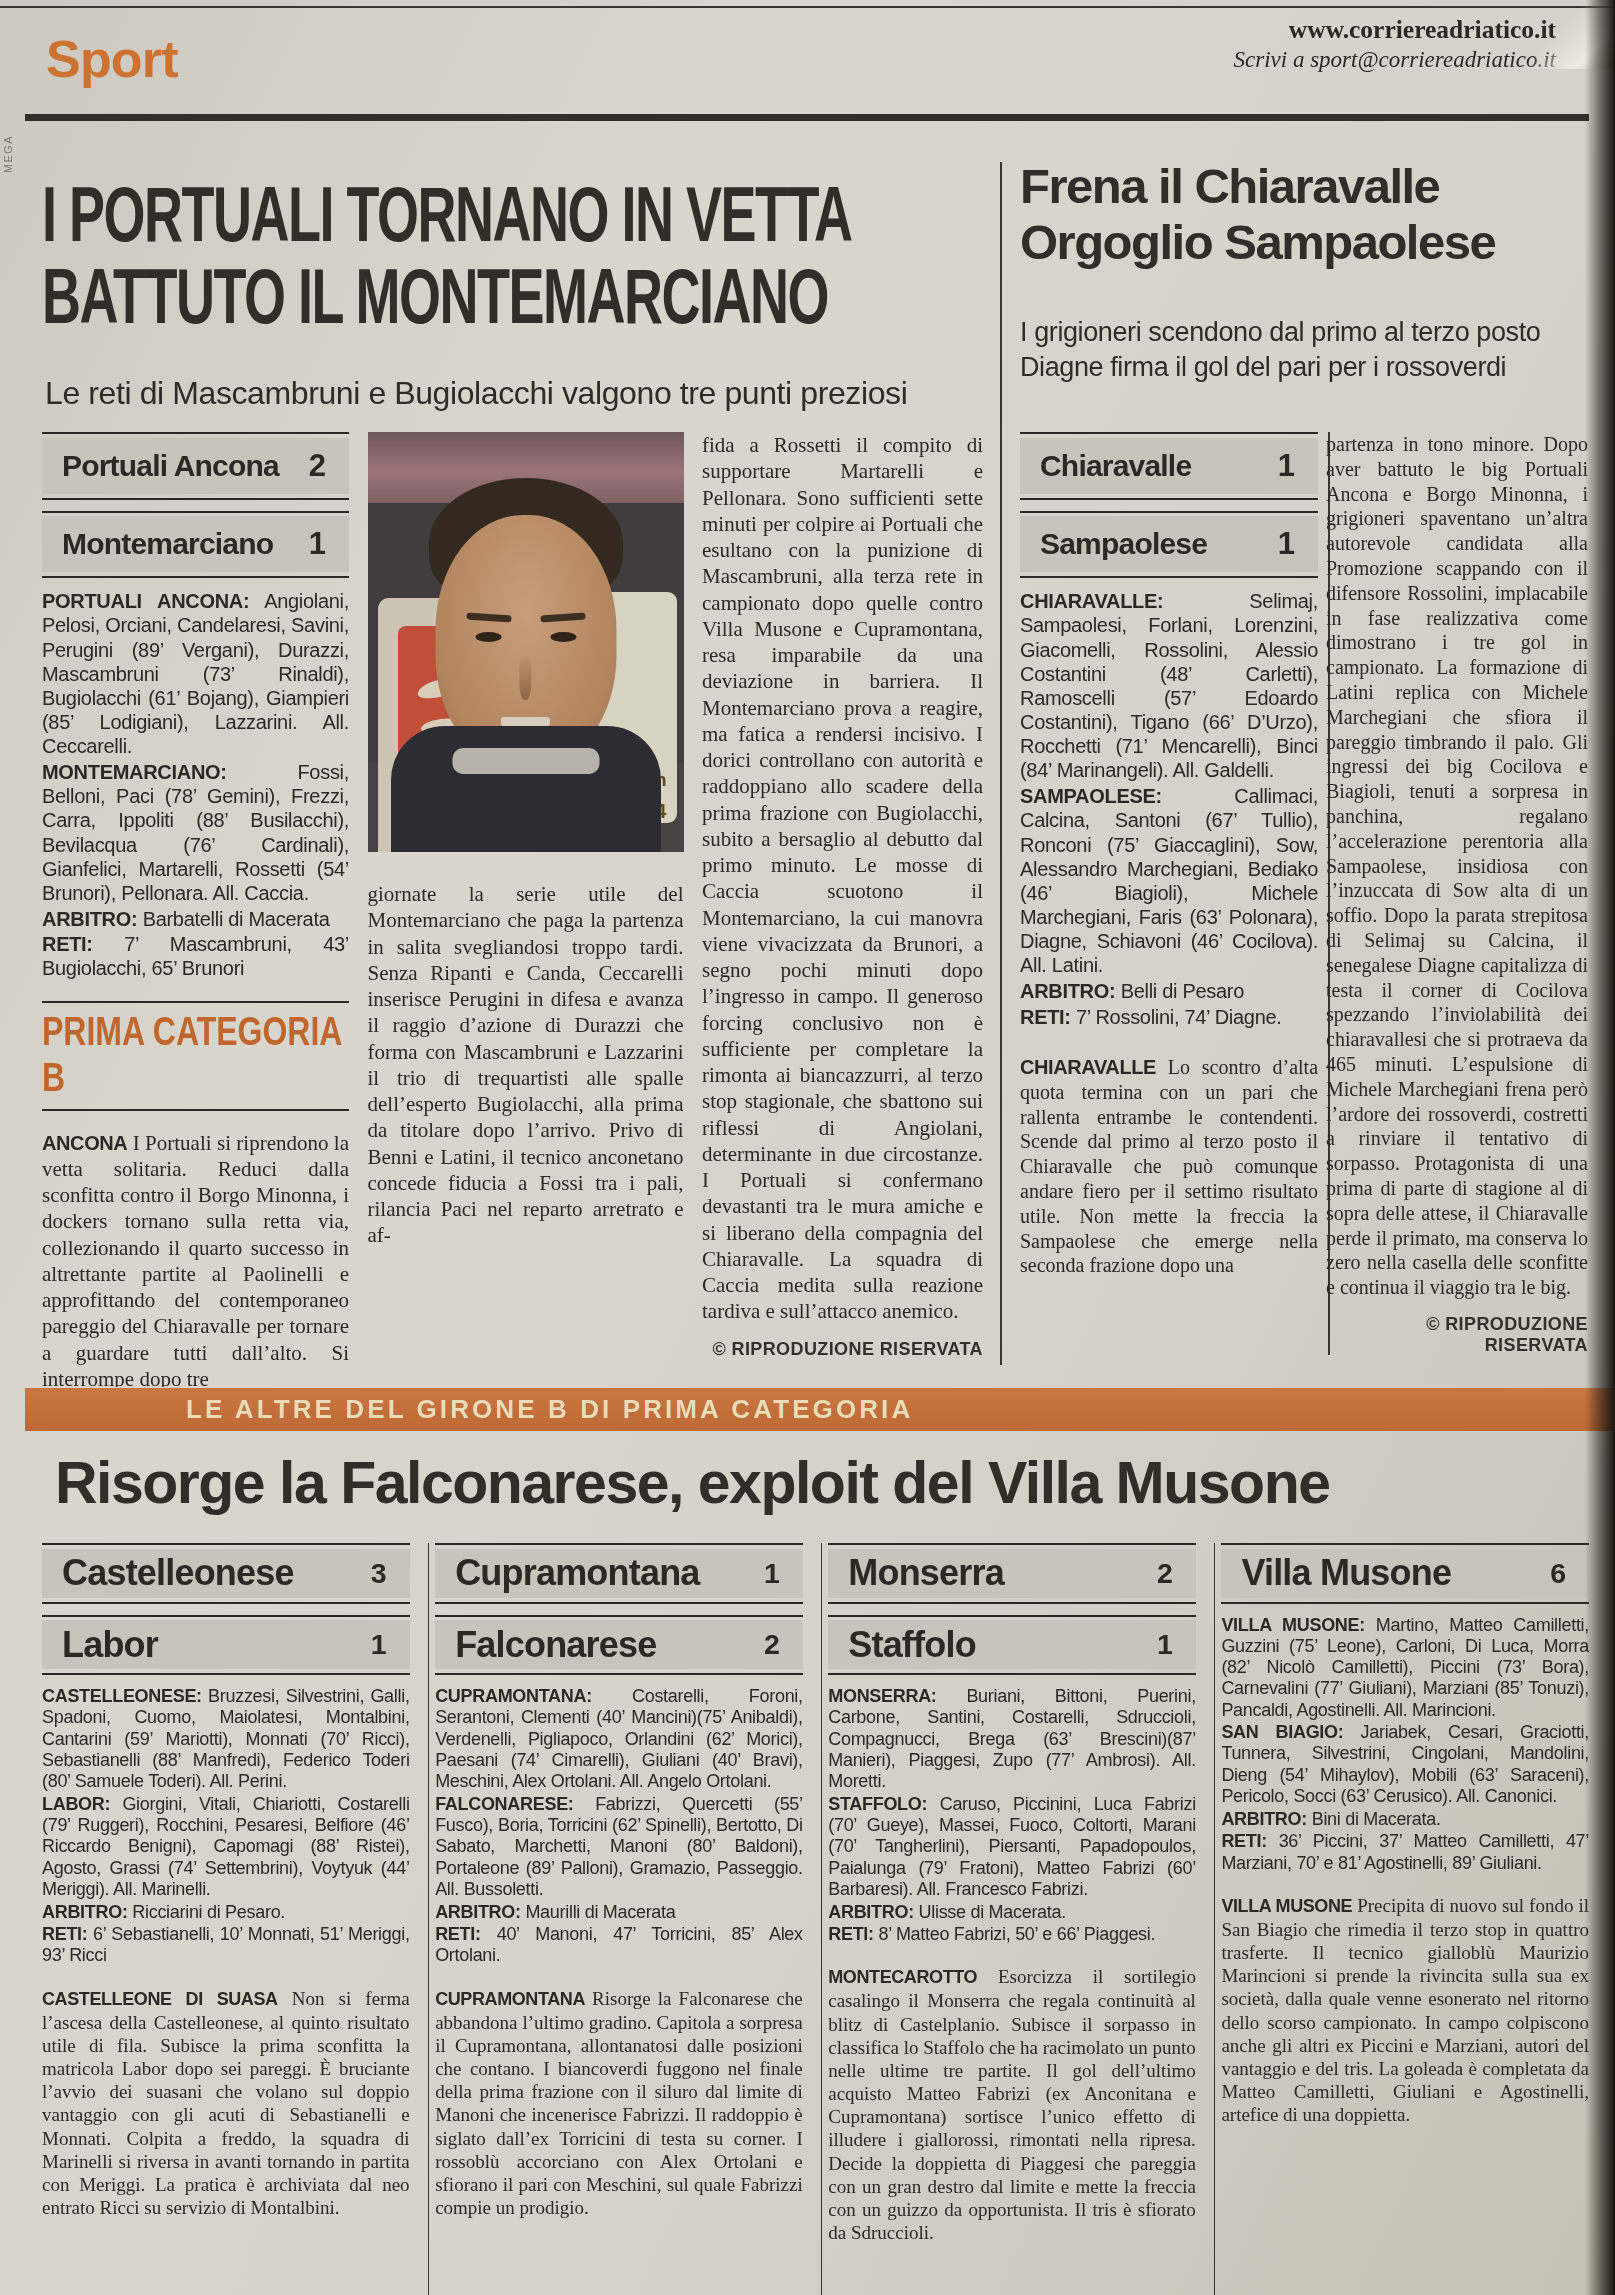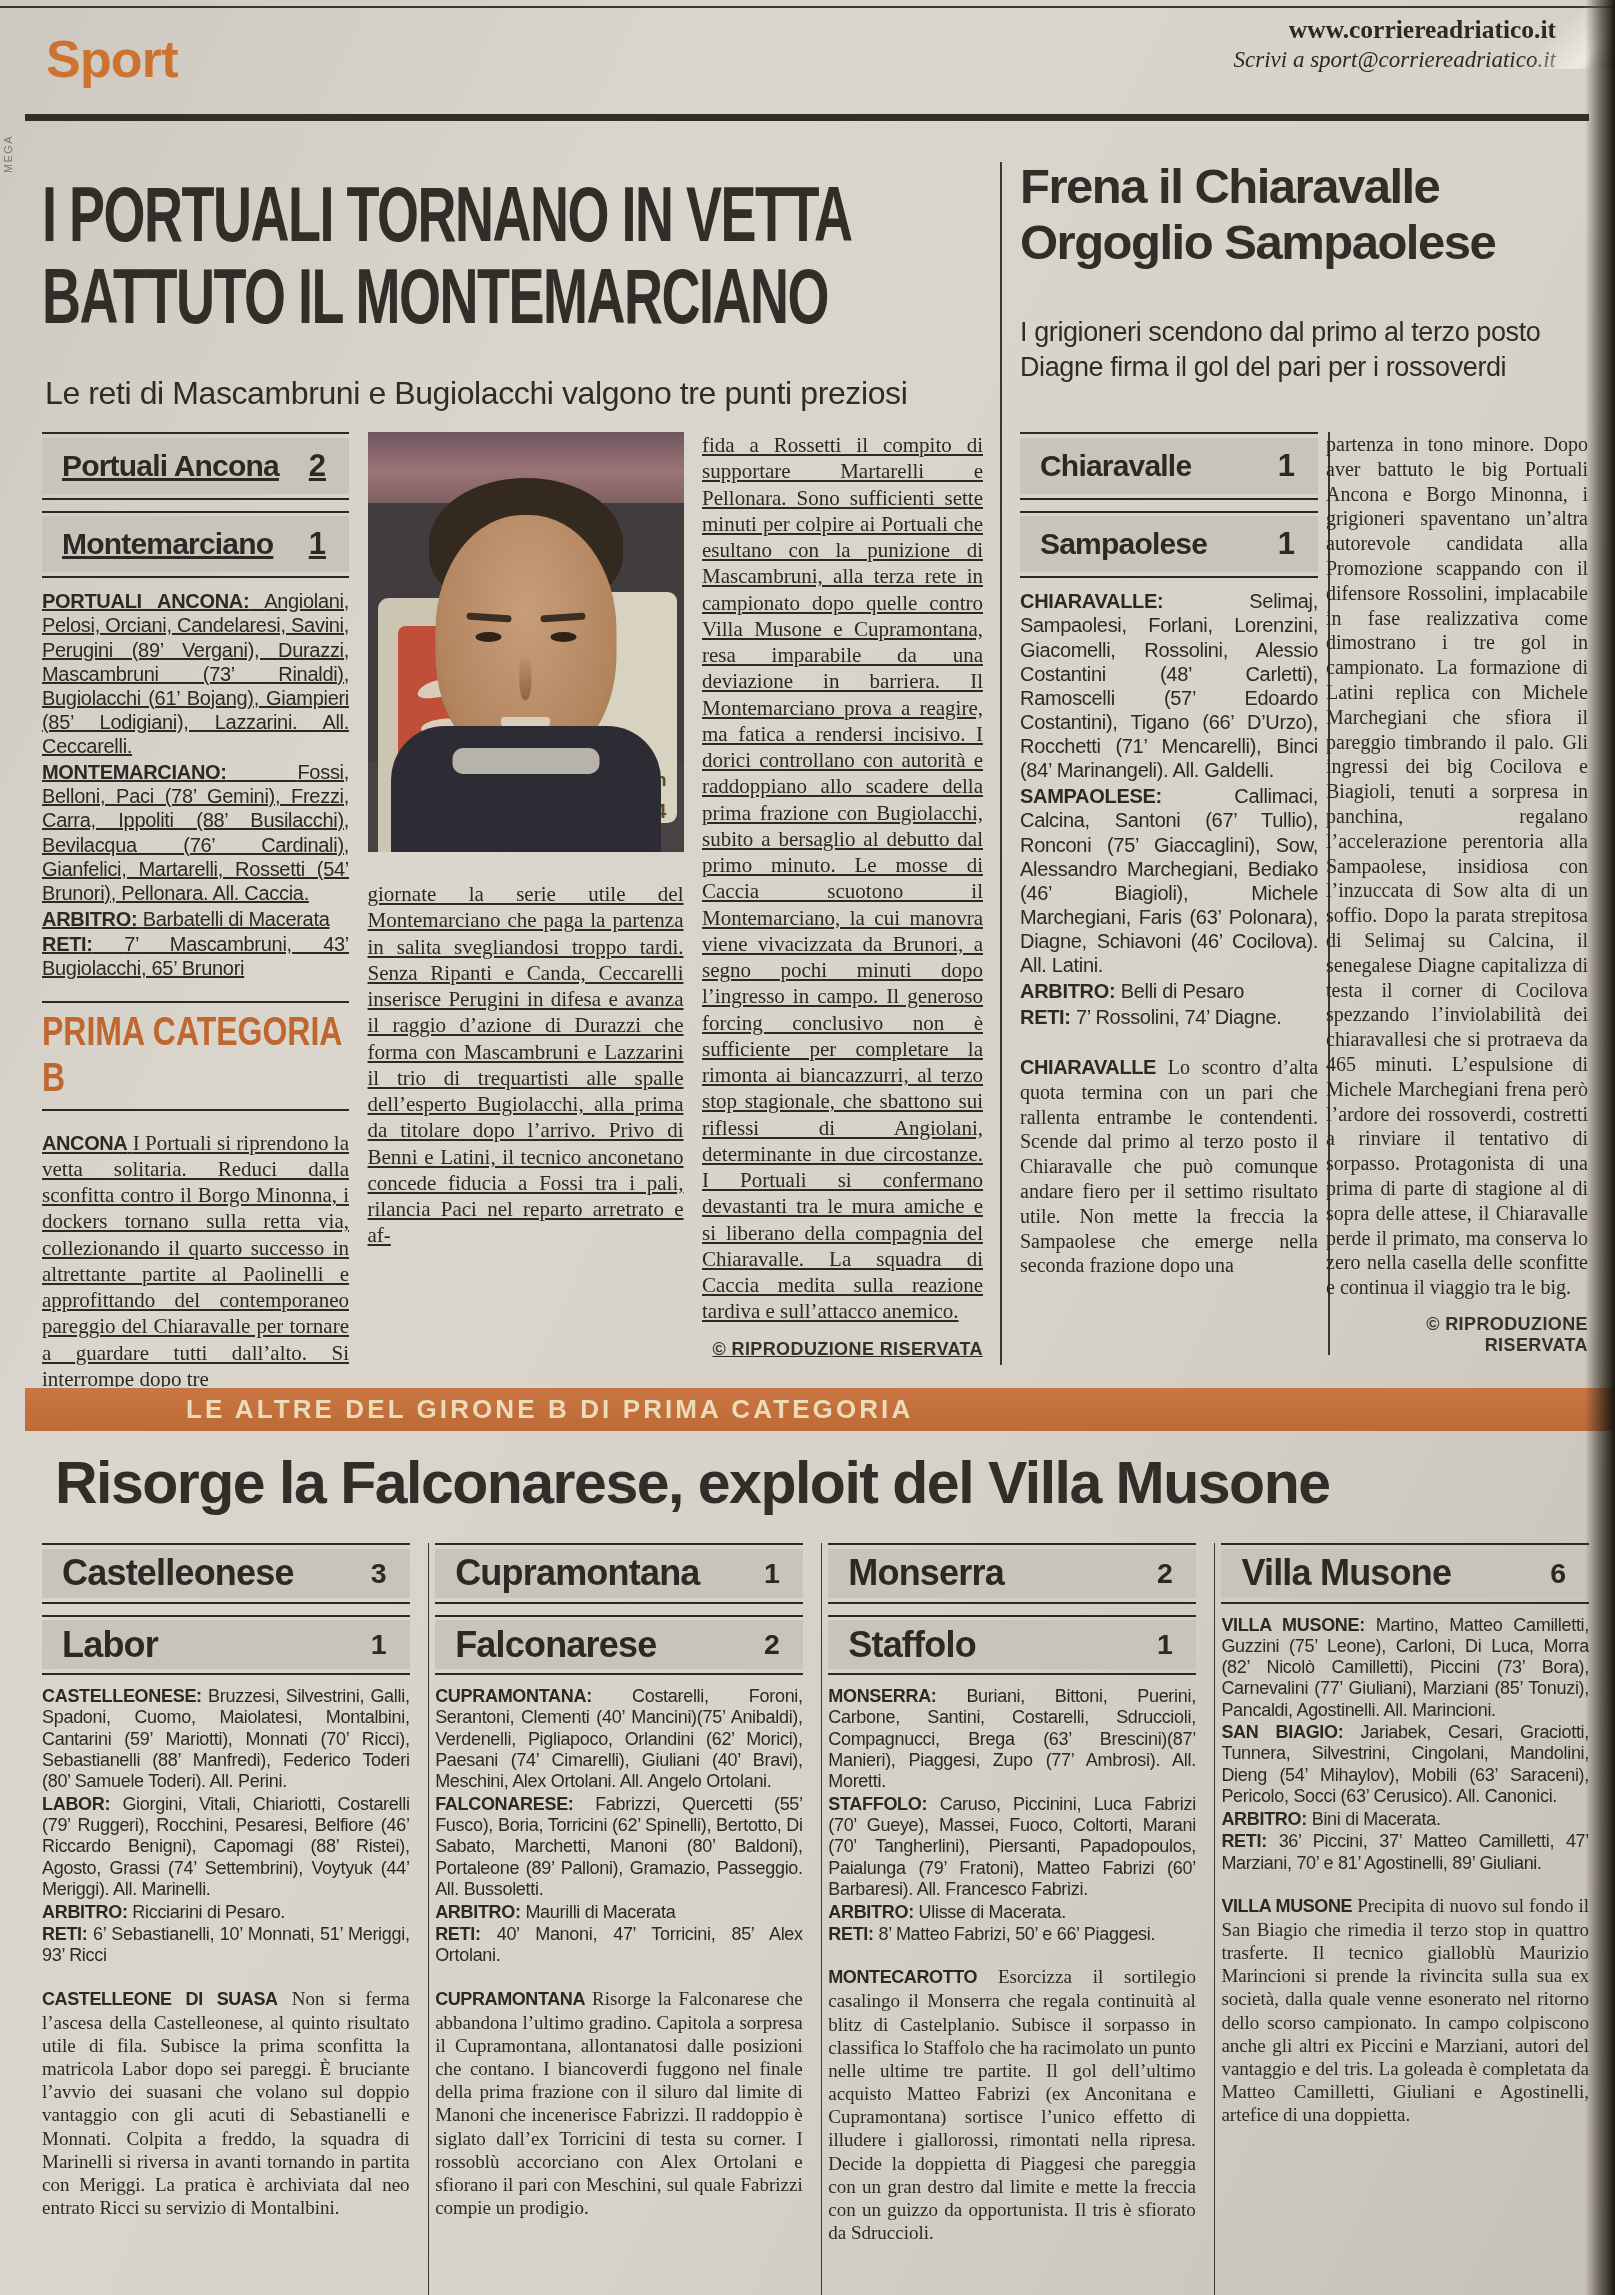--- a/index.html
+++ b/index.html
@@ -45,21 +45,21 @@
   .right-headline .hl{
     font-family:"Liberation Sans",sans-serif;font-weight:800;
     font-size:49px;letter-spacing:-1.5px;color:#322d28;line-height:1.14;white-space:nowrap;
   }
   .right-subhead{
     position:absolute;left:1020px;top:315px;width:571px;
     font-family:"Liberation Sans",sans-serif;font-size:27px;color:#2f2b26;line-height:1.3;letter-spacing:-0.4px;
   }
 
   
-  .main-cols{position:absolute;left:42px;top:432px;width:941px;height:955px;display:flex;gap:18.5px;overflow:hidden;text-decoration:underline;}
+  .main-cols{position:absolute;left:42px;top:432px;width:941px;height:955px;display:flex;gap:18.5px;overflow:hidden;}
   .mcol1{width:307px;flex:none;}
   .mcol2{width:316px;flex:none;}
   .mcol3{flex:1;}
   .vline-articles{position:absolute;left:1000px;top:162px;width:1.5px;height:1203px;background:#3a352f;}
   .vline-right{position:absolute;left:1328px;top:432px;width:1.5px;height:923px;background:#3a352f;}
   .right-cols{position:absolute;left:1020px;top:432px;width:568px;height:955px;display:flex;gap:8px;overflow:hidden;}
   .rcolA{width:298px;flex:none;}
   .rcolB{flex:1;}
 
   

